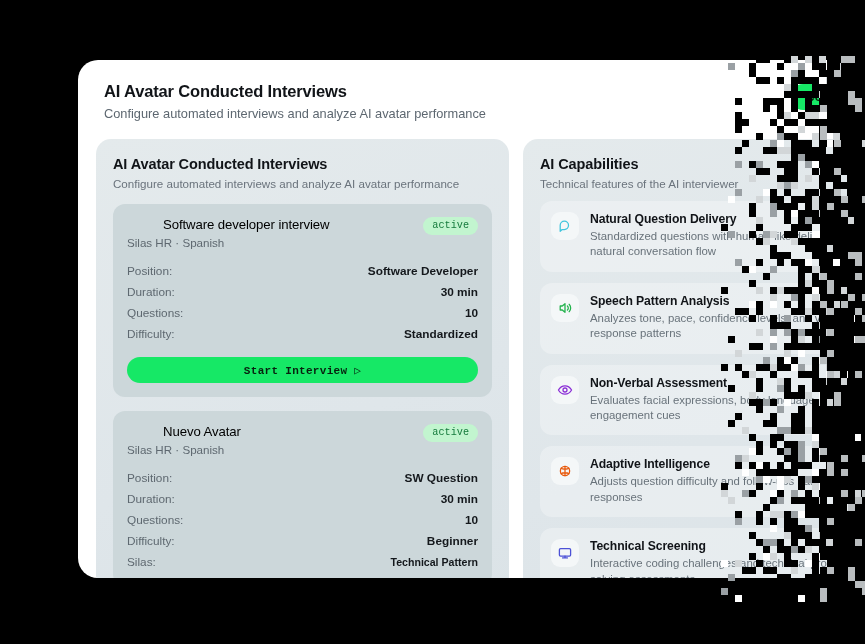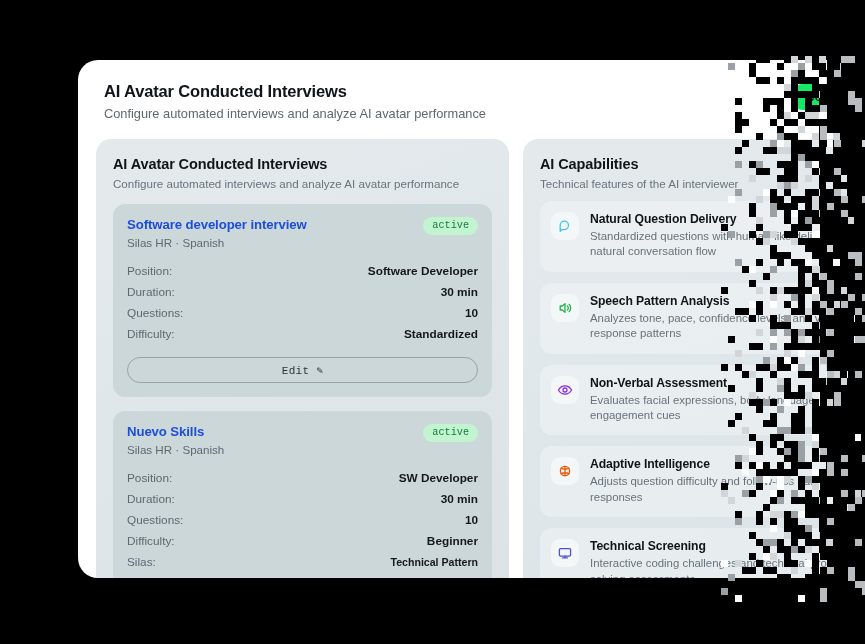--- a/index.html
+++ b/index.html
@@ -28,21 +28,21 @@
     border-radius:15px; padding:17px 17px 16px 17px;
   }
   .panel-title{ font-size:14.5px; font-weight:bold; color:#111418; letter-spacing:-0.1px; }
   .panel-sub{ font-size:11.6px; color:#6a737c; margin-top:5px; }
 
   
   .icard{
     background:#ccd7da; border-radius:12px; padding:13px 14px 14px 14px; margin-top:14px;
   }
   .icard-top{ display:flex; align-items:flex-start; justify-content:space-between; }
-  .icard-name{ font-size:13.2px; font-weight:bold; color:#1d4ed8; letter-spacing:-0.1px; }
+  .icard-name{ font-size:13.2px; font-weight:normal; color:#000000; letter-spacing:-0.1px;margin-left:36px; }
   .icard-meta{ font-size:11.6px; color:#5e6870; margin-top:4px; }
   .badge{
     font-family:"Liberation Mono", monospace; font-size:10.2px; color:#157a3c;
     background:#c2f5cf; border-radius:9px; padding:3px 9px 3px 9px; white-space:nowrap;
     line-height:1.15;
   }
   .rows{ margin-top:11px; }
   .row{ display:flex; justify-content:space-between; align-items:baseline; padding:3.5px 0; }
   .row-k{ font-size:11.8px; color:#5e6870; }
   .row-v{ font-size:11.8px; font-weight:bold; color:#14181c; text-align:right; }
@@ -120,35 +120,35 @@
                   <div class="row">
                     <span class="row-k">Questions:</span>
                     <span class="row-v">10</span>
                   </div>
                   <div class="row">
                     <span class="row-k">Difficulty:</span>
                     <span class="row-v">Standardized</span>
                   </div>
                 </div>
                 <div class="btns">
-                  <div class="btn btn-edit">Edit ✎</div>
+                  <div class="btn btn-start">Start Interview ▷</div>
                 </div>
               </div>
               <div class="icard">
                 <div class="icard-top">
                   <div>
-                    <div class="icard-name">Nuevo Skills</div>
+                    <div class="icard-name">Nuevo Avatar</div>
                     <div class="icard-meta">Silas HR · Spanish</div>
                   </div>
                   <div class="badge">active</div>
                 </div>
                 <div class="rows">
                   <div class="row">
                     <span class="row-k">Position:</span>
-                    <span class="row-v">SW Developer</span>
+                    <span class="row-v">SW Question</span>
                   </div>
                   <div class="row">
                     <span class="row-k">Duration:</span>
                     <span class="row-v">30 min</span>
                   </div>
                   <div class="row">
                     <span class="row-k">Questions:</span>
                     <span class="row-v">10</span>
                   </div>
                   <div class="row">

